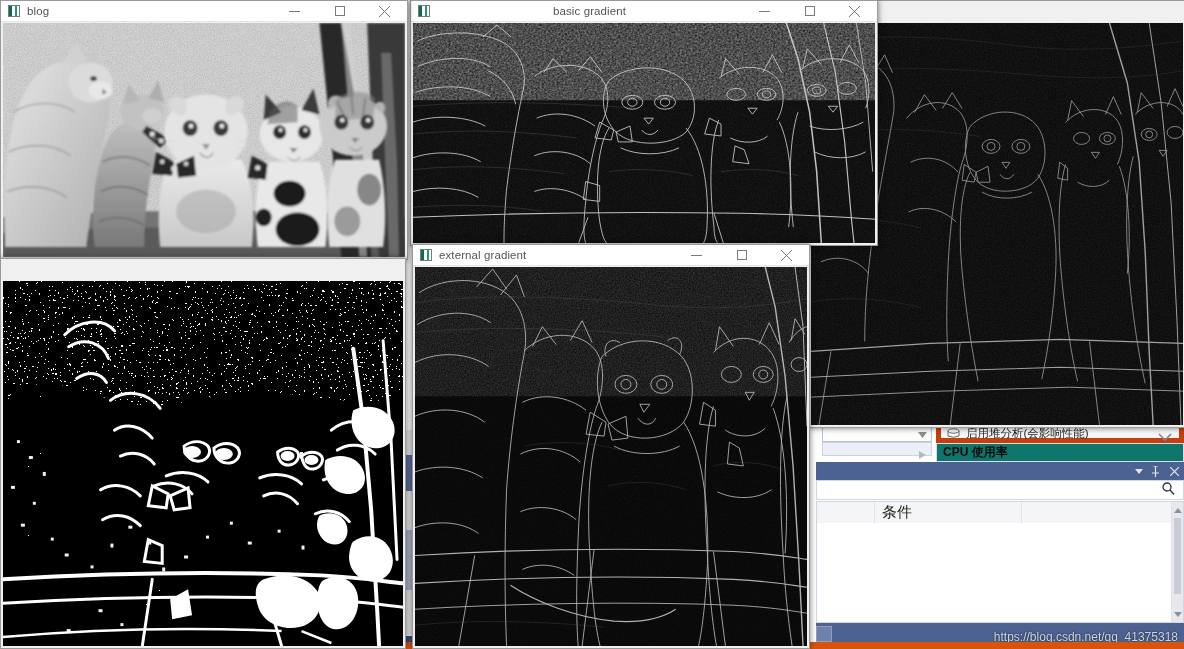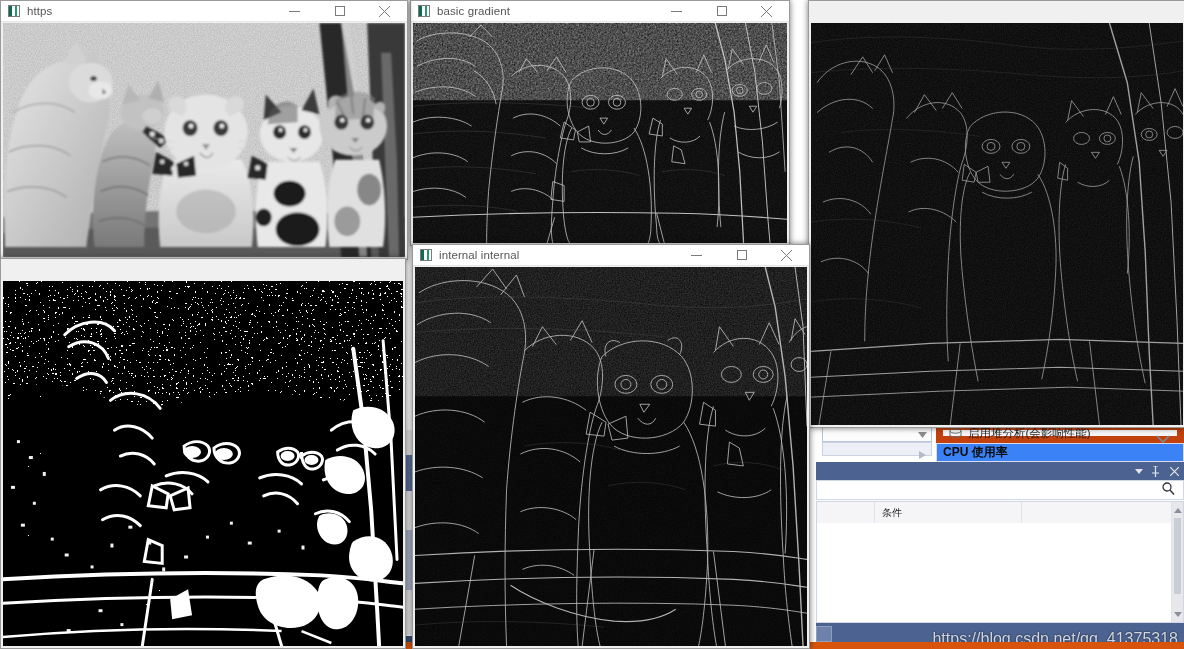--- a/index.html
+++ b/index.html
@@ -44,29 +44,29 @@
            display:flex;align-items:center;}
   .vs-titlebar{position:absolute;background:#4c6290;display:flex;align-items:center;
                justify-content:flex-end;}
   .vs-titlebar .tb-btn{width:17px;height:100%;display:flex;align-items:center;justify-content:center;}
   .vs-search{position:absolute;background:#fff;border:1px solid #cfd6e4;box-sizing:border-box;
              display:flex;align-items:center;justify-content:flex-end;}
   .vs-grid{position:absolute;background:#fff;border:1px solid #cfd6e4;box-sizing:border-box;}
   .vs-grid-head{position:absolute;left:0;right:0;top:0;height:21px;
                 background:#f5f5f7;border-bottom:1px solid #dfe3ea;display:flex;}
   .vs-grid-head .cell{height:100%;display:flex;align-items:center;padding-left:7px;
-                      font-size:10px;color:#1e1e1e;border-right:1px solid #dfe3ea;
+                      font-size:15px;color:#1e1e1e;border-right:1px solid #dfe3ea;
                       box-sizing:border-box;}
   .vsbar{position:absolute;background:#e8e8ec;border-left:1px solid #dfe3ea;box-sizing:border-box;}
   .vsbar .thumb{position:absolute;left:2px;right:2px;background:#c9cdd6;}
   .vsbar .ar{position:absolute;left:0;right:0;height:14px;display:flex;align-items:center;justify-content:center;}
   .taskbar{position:absolute;left:0;bottom:0;width:1184px;height:7px;background:#d8540d;}
-  .watermark{position:absolute;font-size:16px;color:#cfd6e2;white-space:nowrap;
+  .watermark{position:absolute;font-size:12px;color:#cfd6e2;white-space:nowrap;
              text-shadow:0 0 2px rgba(0,0,0,.8);}
-  .cpu-row{position:absolute;background:#3b82f6;border:1px solid #d8dde8;box-sizing:border-box;
+  .cpu-row{position:absolute;background:#0f766e;border:1px solid #d8dde8;box-sizing:border-box;
            display:flex;align-items:flex-start;padding-left:6px;font-size:12px;color:#0b0b0b;font-weight:bold;}
 </style>
 </head>
 <body>
 
 <div id="vs-backdrop">
 
   <div class="vs-editor" style="left:0;top:0;width:1184px;height:649px;background:#ffffff;"></div>
 
   <div style="position:absolute;left:404px;top:430px;width:12px;height:205px;background:#e9e9ec;"></div>
@@ -87,21 +87,21 @@
   </span>
 </div>
 <div style="position:absolute;left:822px;top:442px;width:110px;height:14px;background:#eceff5;border:1px solid #cbd3e2;box-sizing:border-box;">
   <span style="position:absolute;right:5px;top:2px;">
     <svg width="7" height="8" viewBox="0 0 7 8">
         <path d="M0 0 L7 4 L0 8 Z" fill="#b3bac7"></path>
       </svg>
   </span>
 </div>
 
-<div class="opt-row" style="left:936px;top:423px;width:248px;height:20px;background:#f7f7f9;border:7px solid #c2410c;">
+<div class="opt-row" style="left:936px;top:423px;width:248px;height:20px;background:#f7f7f9;border:5px solid #c2410c;">
   <span style="margin-left:6px;margin-right:6px;display:inline-flex;">
     <svg width="13" height="11" viewBox="0 0 13 11">
       <ellipse cx="6.5" cy="3" rx="5.5" ry="2.2" fill="none" stroke="#6b6b6b" stroke-width="1"></ellipse>
       <path d="M1 3 L1 8 Q6.5 10.6 12 8 L12 3" fill="none" stroke="#6b6b6b" stroke-width="1"></path>
     </svg>
   </span>
   <span>启用堆分析(会影响性能)</span>
   <span style="position:absolute;right:7px;top:4px;">
     <svg width="14" height="9" viewBox="0 0 14 9">
         <path d="M1 1 L7 7 L13 1" fill="none" stroke="#7f8899" stroke-width="1.6"></path>
@@ -247,21 +247,21 @@
           <path d="M0 50 C70 42 150 46 220 52 C290 58 340 54 374 48"></path>
           <path d="M30 110 C80 104 130 108 170 114"></path>
           <path d="M0 200 C40 194 80 198 110 206"></path>
           <path d="M0 280 C40 274 80 278 110 286"></path>
         </g>
       </svg>
     </div>
   </div>
 </div>
 
-<div class="cvwin" style="left:410px;top:0;width:380px;height:246px;z-index:6;">
+<div class="cvwin" style="left:410px;top:0;width:468px;height:246px;z-index:6;text-align:center;">
   <div class="titlebar">
     <span class="cv-icon">
         <i></i>
         <i></i>
         <i></i>
         <i></i>
       </span>
     <span class="cv-title">basic gradient</span>
     <span class="wbtns">
       <span class="wbtn">
@@ -382,21 +382,21 @@
 </div>
 
 <div class="cvwin" style="left:0;top:0;width:408px;height:260px;z-index:7;">
   <div class="titlebar">
     <span class="cv-icon">
         <i></i>
         <i></i>
         <i></i>
         <i></i>
       </span>
-    <span class="cv-title">https</span>
+    <span class="cv-title">blog</span>
     <span class="wbtns">
       <span class="wbtn">
         <svg width="11" height="1" viewBox="0 0 11 1">
             <path d="M0 .5 L11 .5" stroke="#7a7a7a" stroke-width="1"></path>
           </svg>
       </span>
       <span class="wbtn">
         <svg width="10" height="10" viewBox="0 0 10 10">
             <rect x=".5" y=".5" width="9" height="9" fill="none" stroke="#7a7a7a"></rect>
           </svg>
@@ -541,21 +541,21 @@
 </div>
 
 <div class="cvwin" style="left:412px;top:244px;width:398px;height:405px;z-index:8;">
   <div class="titlebar">
     <span class="cv-icon">
         <i></i>
         <i></i>
         <i></i>
         <i></i>
       </span>
-    <span class="cv-title">internal internal</span>
+    <span class="cv-title">external gradient</span>
     <span class="wbtns">
       <span class="wbtn">
         <svg width="11" height="1" viewBox="0 0 11 1">
             <path d="M0 .5 L11 .5" stroke="#7a7a7a" stroke-width="1"></path>
           </svg>
       </span>
       <span class="wbtn">
         <svg width="10" height="10" viewBox="0 0 10 10">
             <rect x=".5" y=".5" width="9" height="9" fill="none" stroke="#7a7a7a"></rect>
           </svg>

